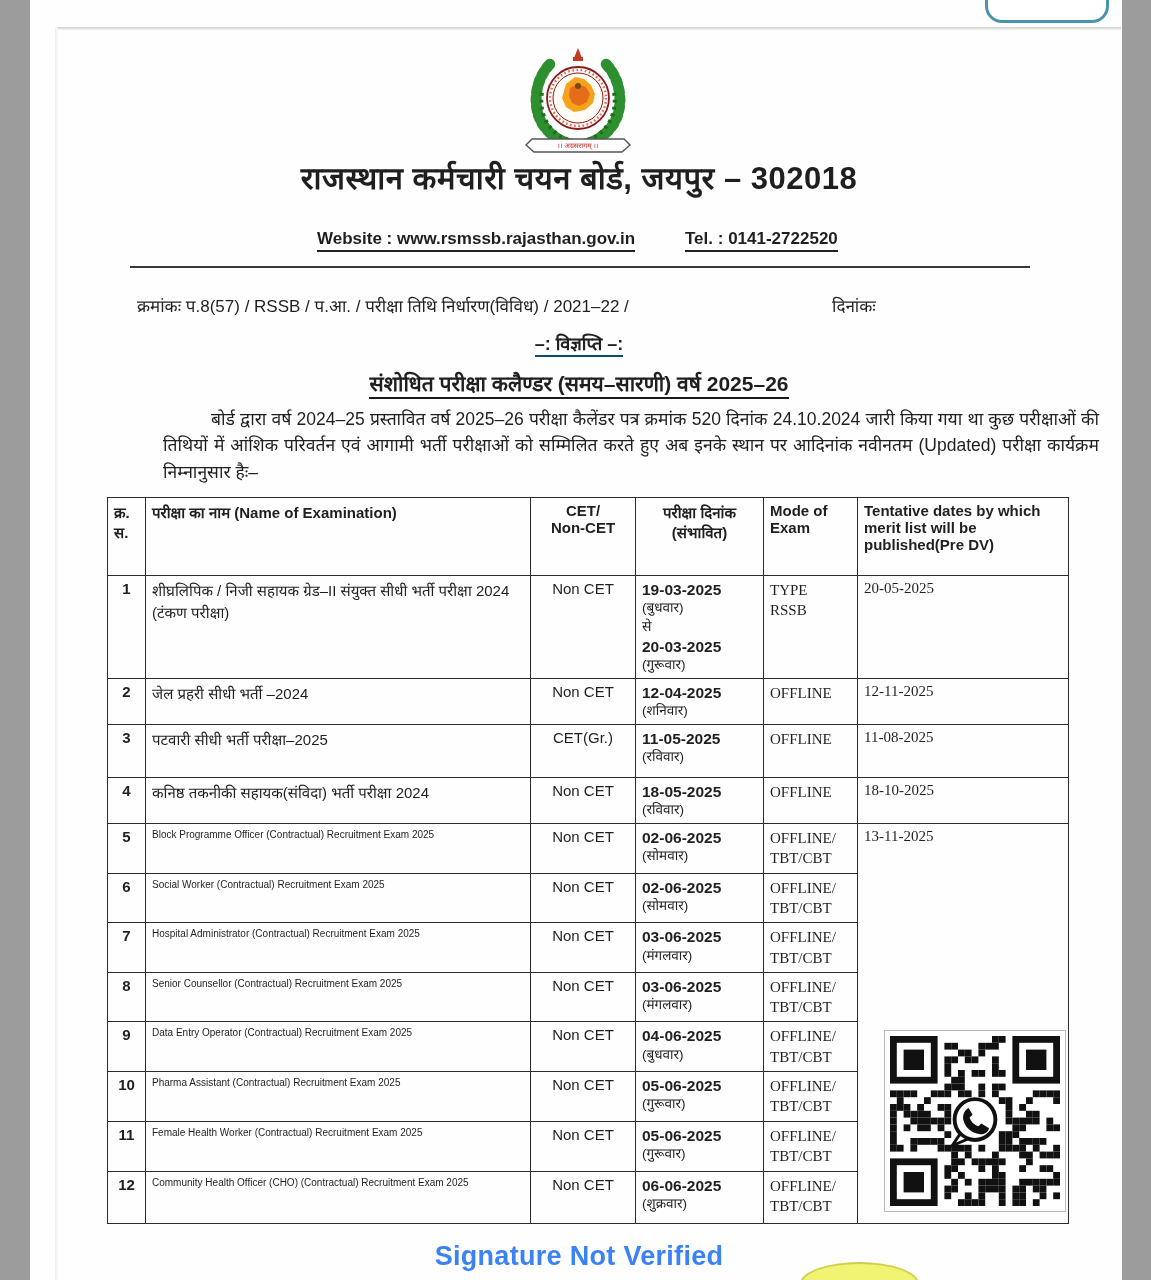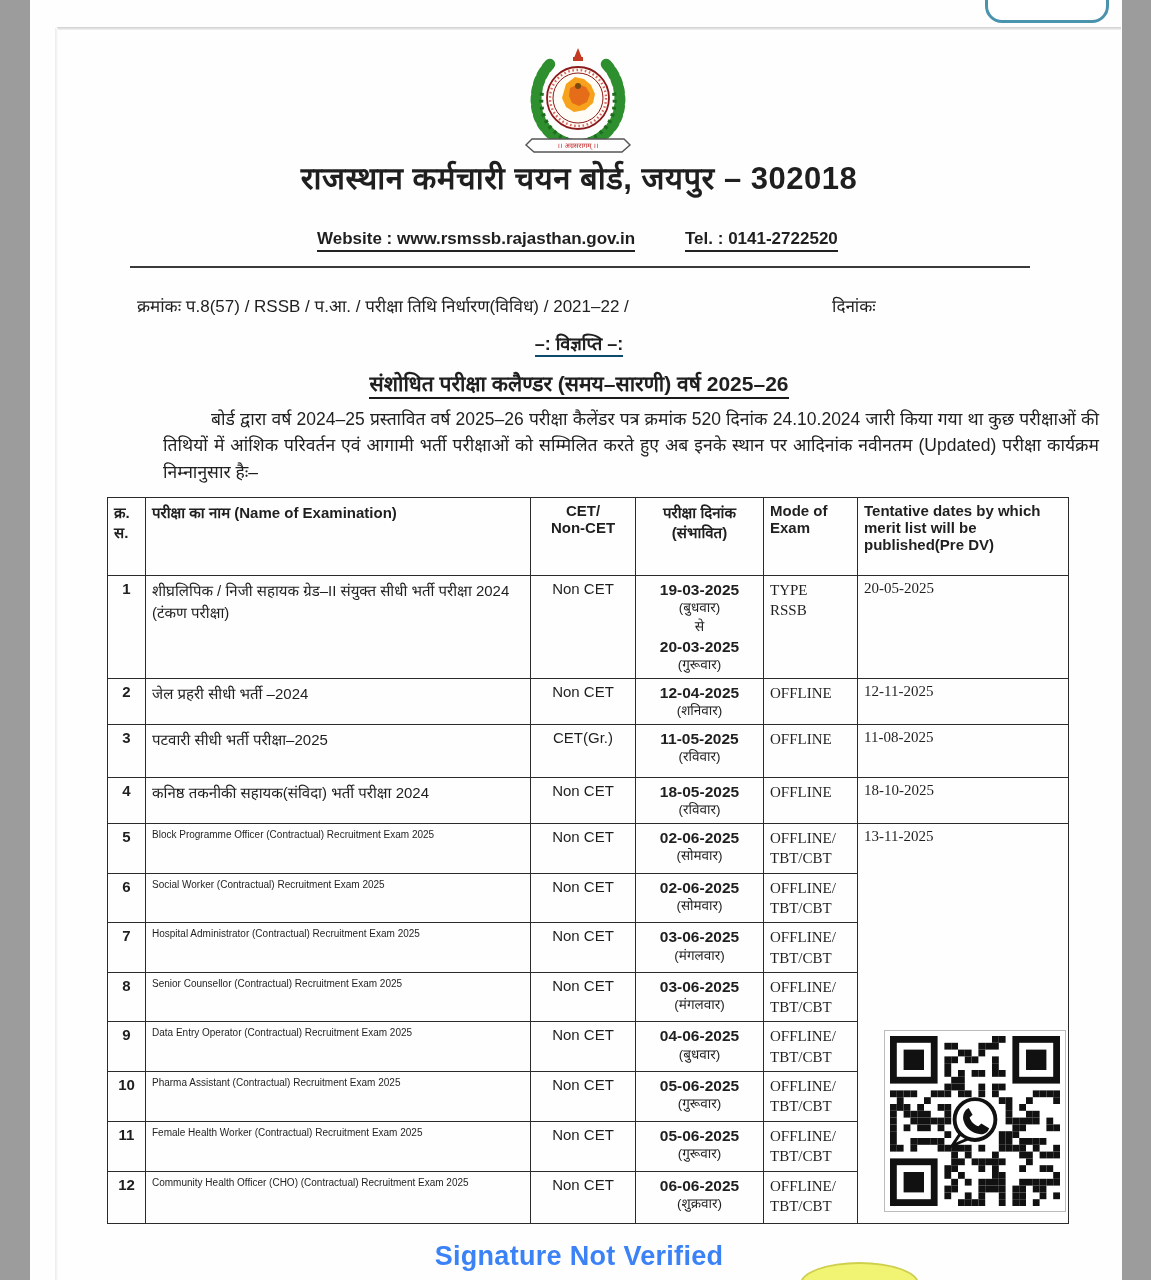--- a/index.html
+++ b/index.html
@@ -65,21 +65,21 @@
   }
   tr.hrow{height:78px;} tr.r1{height:103px;} tr.r2{height:45px;} tr.r3{height:53px;}
   tr.r4{height:42px;} tr.r5{height:50px;} tr.r6{height:48px;} tr.r7{height:49px;}
   tr.r8{height:49px;} tr.r9{height:49px;} tr.r10{height:50px;} tr.r11{height:50px;} tr.r12{height:52px;}
   th.h{font-weight:bold;text-align:left;}
   .th-center{text-align:center !important;}
   td.sn{font-weight:bold;text-align:center;padding-top:6px;font-size:14px;}
   td.name{padding-left:9px;line-height:1.45;}
   td.name.en{font-size:10px;}
   td.cet{text-align:center;padding-top:8px;font-size:15px;}
-  td.dt{text-align:center;padding-top:5px;}
+  td.dt{padding-top:5px;}
   .date-main{display:block;font-weight:bold;font-size:15.5px;line-height:1.25;}
   .date-day{display:block;font-size:13.5px;line-height:1.3;}
   .date-conn{display:block;font-size:14px;line-height:1.4;}
   td.mode{font-family:"Liberation Serif",serif;font-size:16px;line-height:1.35;padding-left:10px;padding-top:7px;}
   td.merit{font-family:"Liberation Serif",serif;font-size:16px;padding-left:11px;padding-top:7px;}
   
   .qr{
     position:absolute;left:884px;top:1030px;width:182px;height:182px;
     background:#fff;border:1px solid #bbb;box-sizing:border-box;padding:5px;
   }

